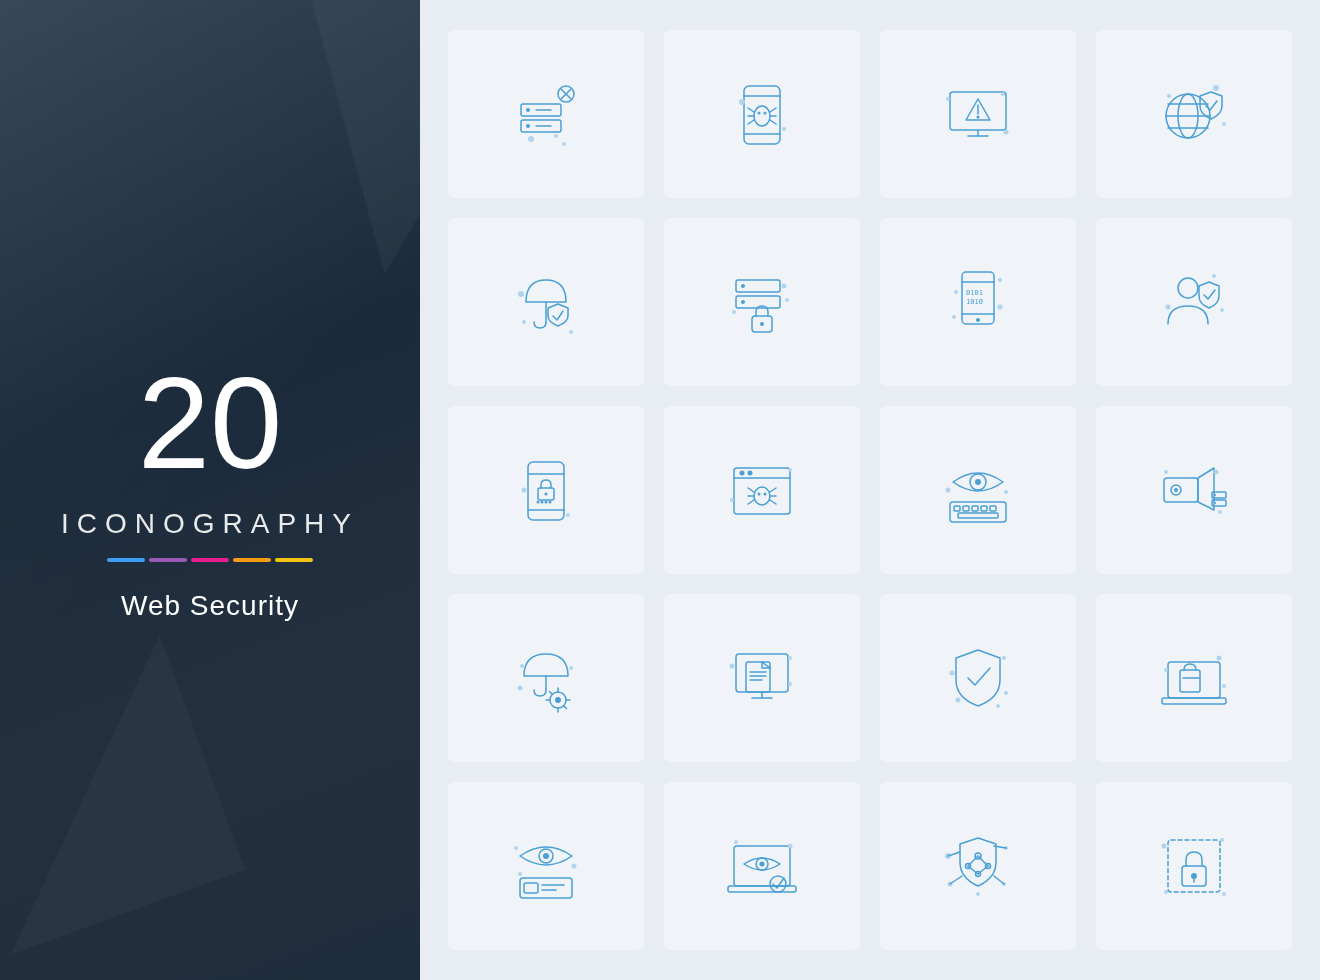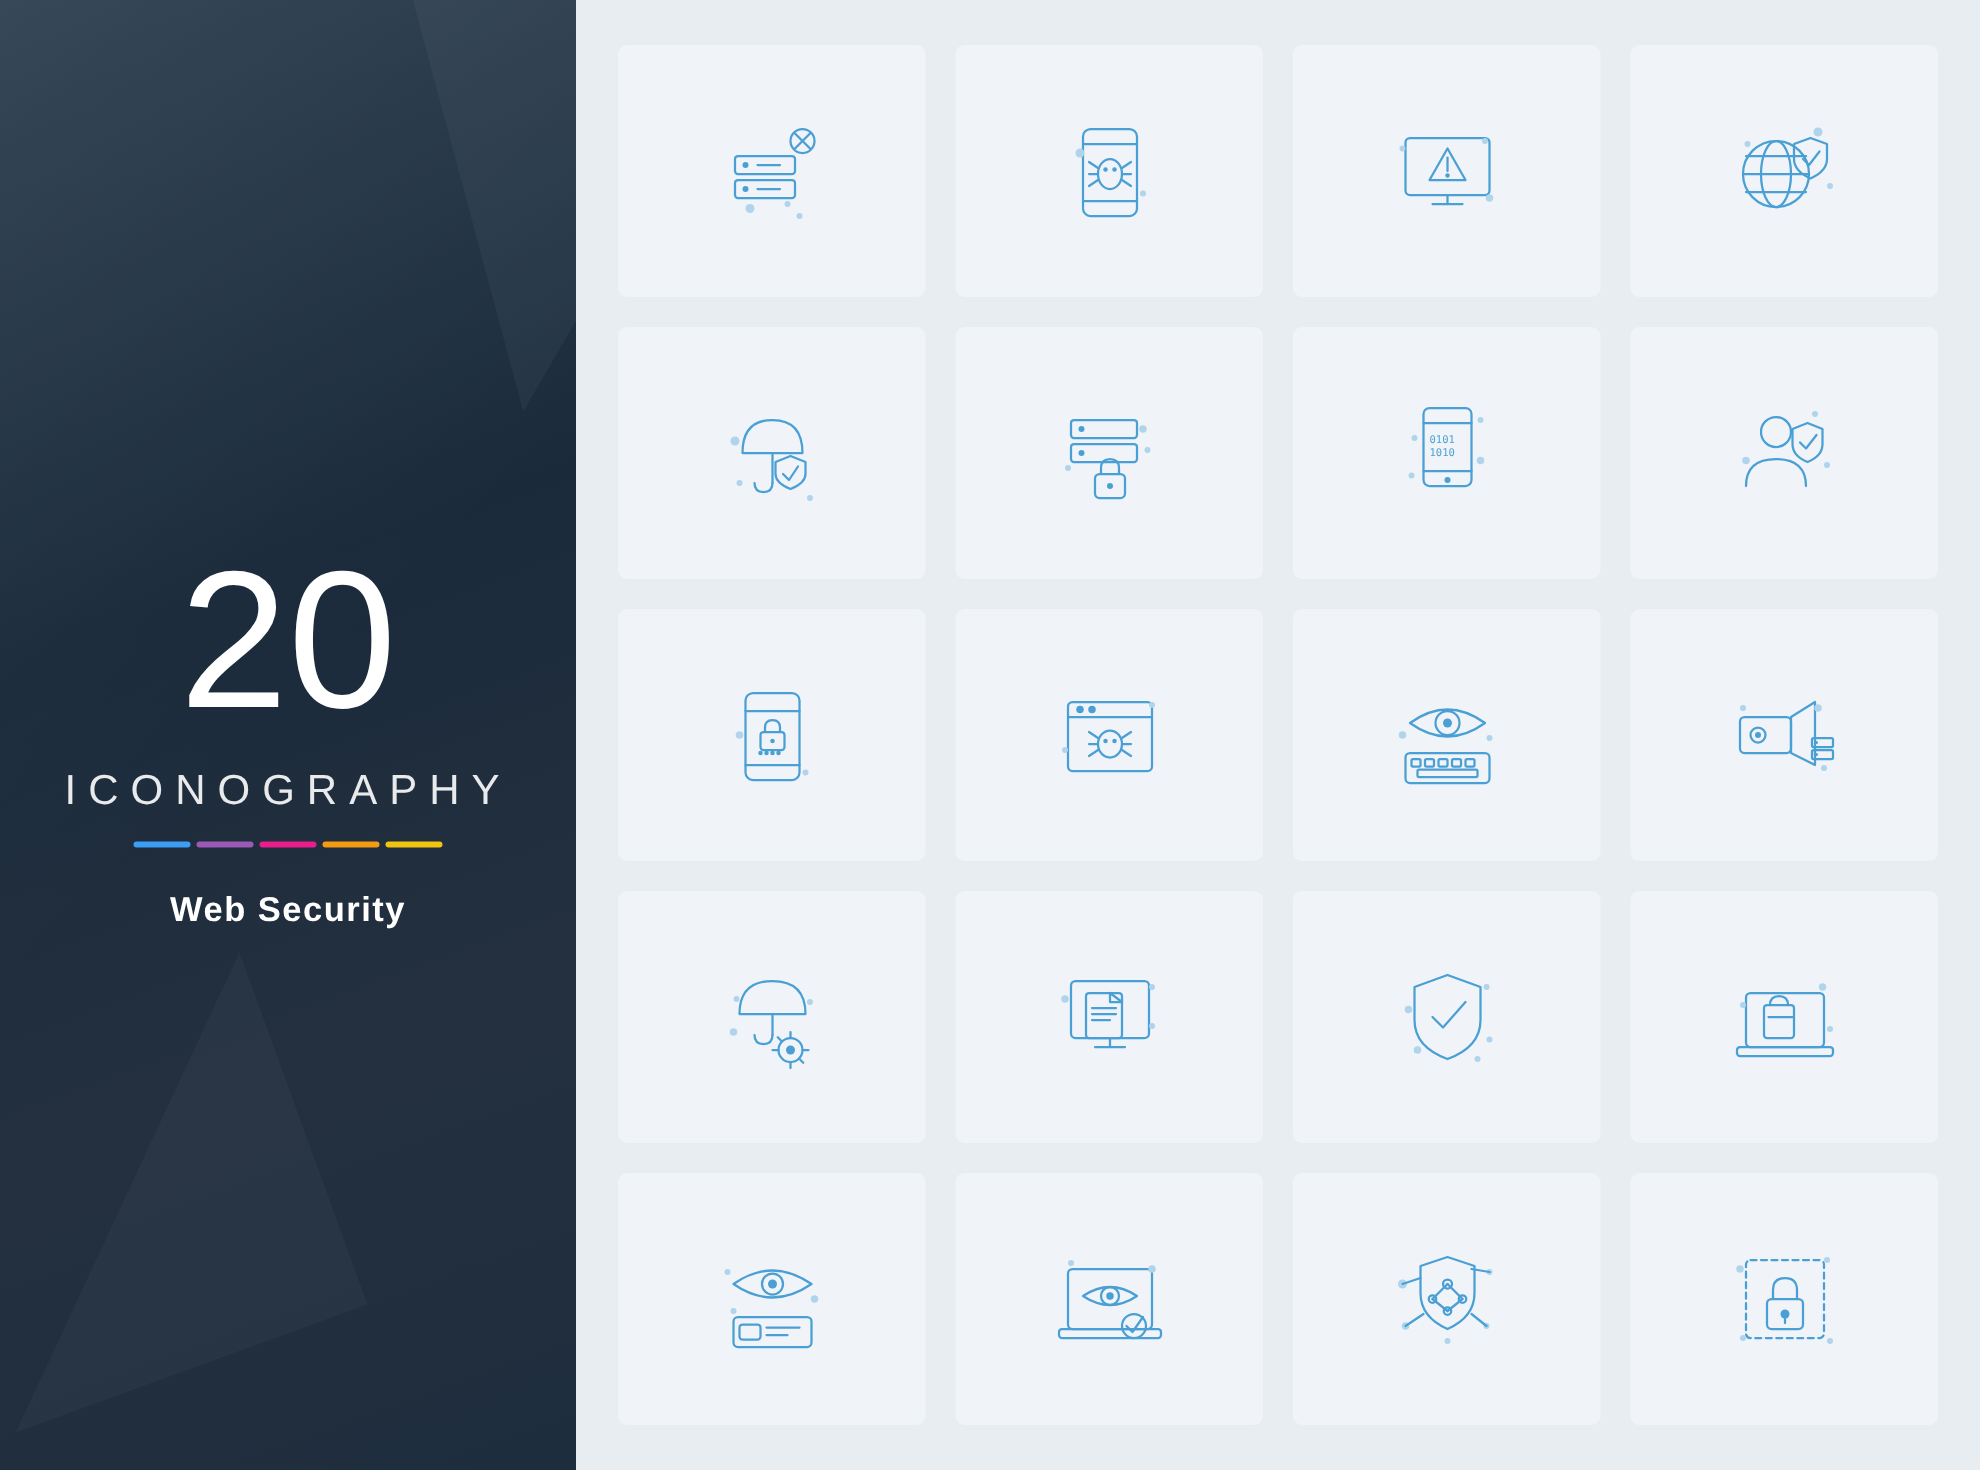--- a/index.html
+++ b/index.html
@@ -8,21 +8,21 @@
       height: 980px;
       background: #e8edf2;
       display: flex;
       align-items: stretch;
       font-family: Arial, sans-serif;
       overflow: hidden;
     }
 
     
     .left-panel {
-      width: 384px;
+      width: 420px;
       min-height: 980px;
       background: linear-gradient(160deg, #2c3e50 0%, #1a2a3a 40%, #243040 70%, #1e2d3d 100%);
       display: flex;
       flex-direction: column;
       align-items: center;
       justify-content: center;
       position: relative;
       overflow: hidden;
       flex-shrink: 0;
     }
@@ -87,22 +87,22 @@
       margin-bottom: 28px;
     }
 
     .color-bar {
       height: 4px;
       width: 38px;
       border-radius: 2px;
     }
 
     .title-label {
-      font-size: 23px;
-      font-weight: 700;
+      font-size: 28px;
+      font-weight: 400;
       color: white;
       letter-spacing: 1px;
     }
 
     
     .right-panel {
       flex: 1;
       padding: 30px 28px 30px 28px;
       display: grid;
       grid-template-columns: repeat(4, 1fr);

